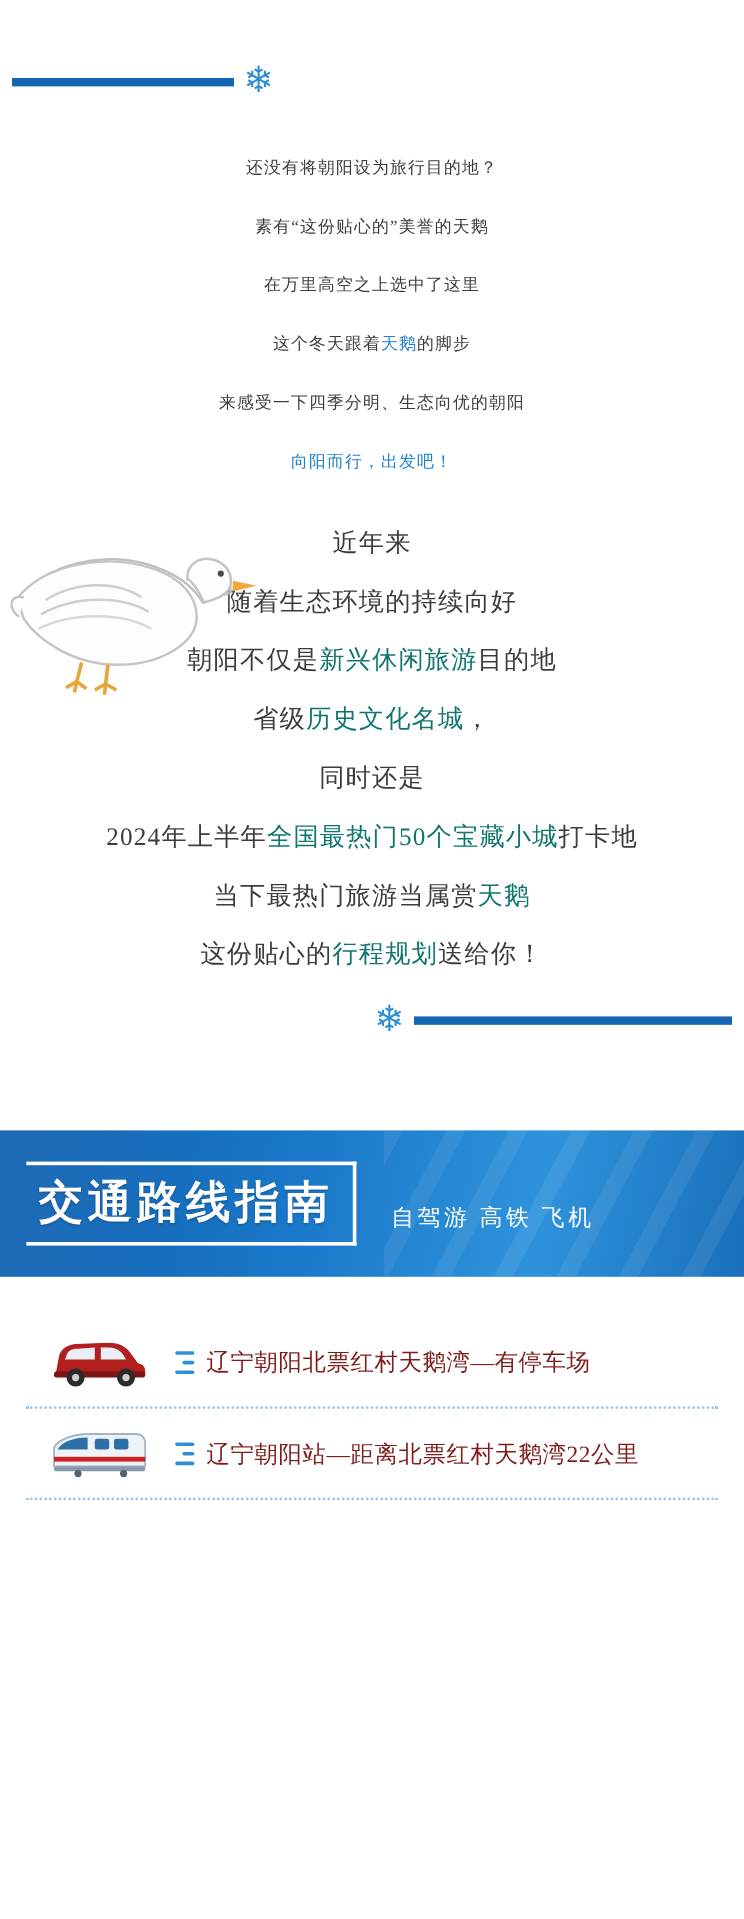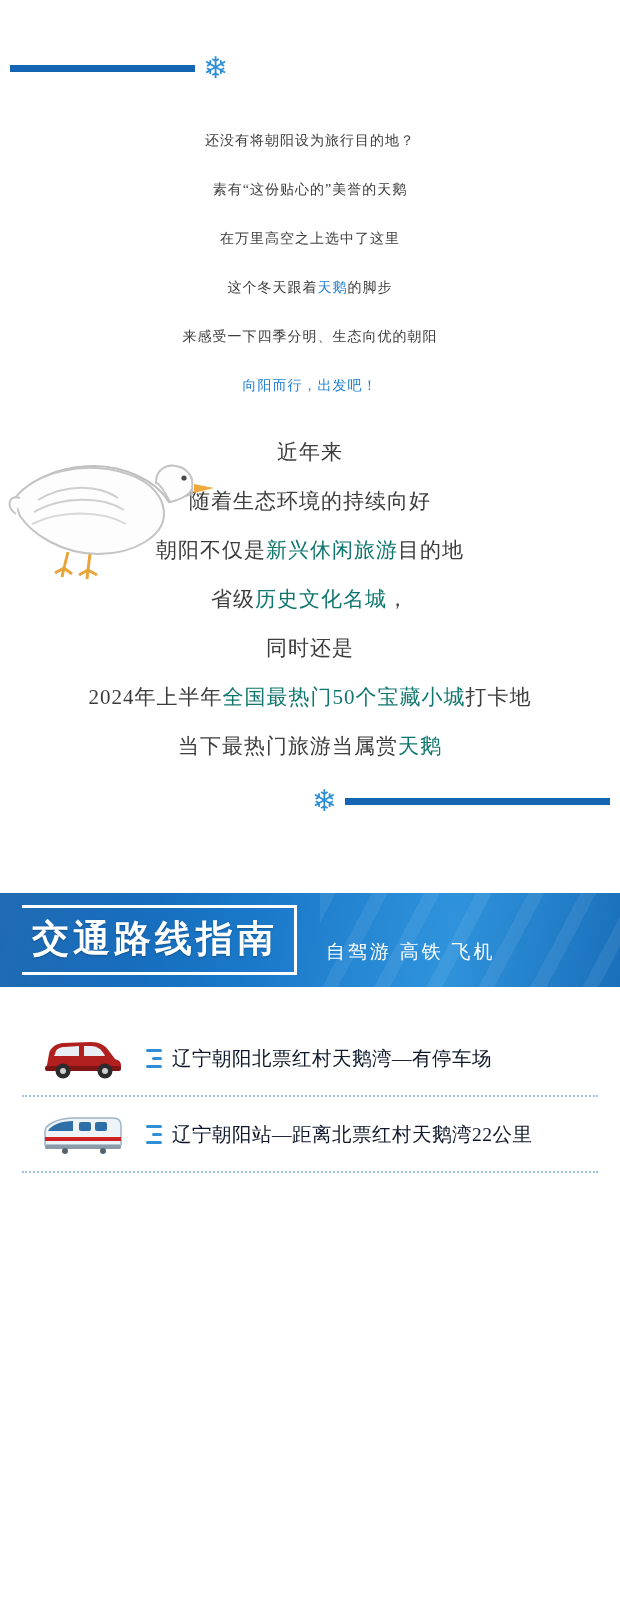--- a/index.html
+++ b/index.html
@@ -65,21 +65,21 @@
     font-size: 21px;
     line-height: 49px;
     color: #3c3c3c;
     letter-spacing: 1px;
   }
   .poem2 .hl { color: #0f766e; }
 
   
   .banner {
     margin-top: 72px;
-    height: 94px;
+    height: 122px;
     background: linear-gradient(100deg, #0f5fae 0%, #1b79c9 42%, #2f93dc 72%, #1a6fba 100%);
     position: relative;
     overflow: hidden;
     display: flex;
     align-items: center;
   }
   .banner:before {
     content: "";
     position: absolute;
     left: -40px; top: -60px;
@@ -154,21 +154,21 @@
     display: block;
     height: 3px;
     background: #2f8fd6;
     border-radius: 2px;
   }
   .dashes i:nth-child(1) { width: 16px; }
   .dashes i:nth-child(2) { width: 10px; margin-left: 6px; }
   .dashes i:nth-child(3) { width: 16px; }
   .route-text {
     font-size: 19.5px;
-    color: #0f172a;
+    color: #7f1d1d;
     letter-spacing: 0.5px;
     white-space: nowrap;
   }
 </style>
 </head>
 <body>
 
 <div class="divider top">
   <div class="bar"></div>
   <div class="snow">❄</div>
@@ -209,20 +209,21 @@
     <path d="M82 134 l -9 5 M82 134 l -1 9 M82 134 l 9 5" stroke="#e8a53c" stroke-width="3" fill="none"></path>
   </svg>
   <div class="poem2" id="poem2">
       <div class="line"><span>近年来</span></div>
       <div class="line"><span>随着生态环境的持续向好</span></div>
       <div class="line"><span>朝阳不仅是</span><span class="hl">新兴休闲旅游</span><span>目的地</span></div>
       <div class="line"><span>省级</span><span class="hl">历史文化名城</span><span>，</span></div>
       <div class="line"><span>同时还是</span></div>
       <div class="line"><span>2024年上半年</span><span class="hl">全国最热门50个宝藏小城</span><span>打卡地</span></div>
       <div class="line"><span>当下最热门旅游当属赏</span><span class="hl">天鹅</span></div>
+      <div class="line"><span>这份贴心的</span><span class="hl">行程规划</span><span>送给你！</span></div>
     </div>
 </div>
 
 <div class="divider bottom">
   <div class="snow">❄</div>
   <div class="bar"></div>
 </div>
 
 <div class="banner">
   <div class="banner-title-box">

